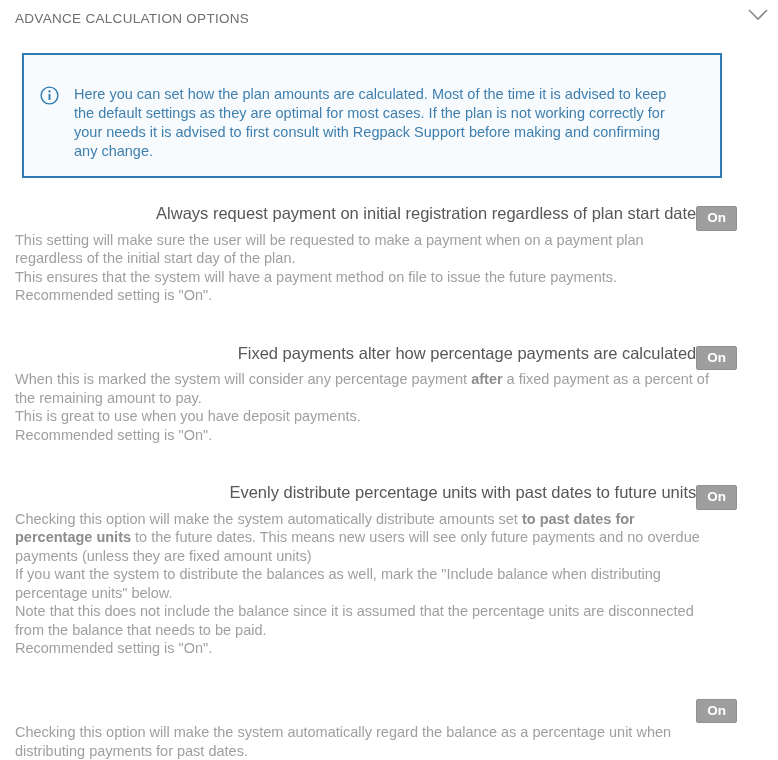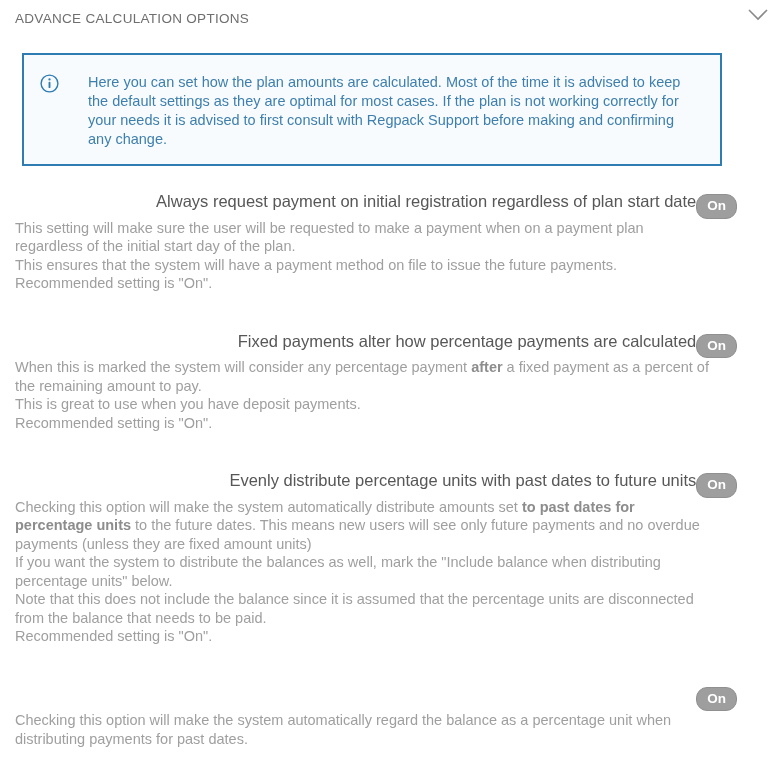--- a/index.html
+++ b/index.html
@@ -32,24 +32,24 @@
     cursor: pointer;
     line-height: 0;
   }
 
   
   .info-box {
     width: 700px;
     margin: 27px 0 0 7px;
     border: 2px solid #2e7cb2;
     background: #f8fbfe;
-    padding: 18px 20px 15px 16px;
+    padding: 30px 20px 15px 16px;
     display: flex;
     align-items: flex-start;
-    gap: 29px;
+    gap: 15px;
   }
   .info-icon { flex: 0 0 auto; margin-top: 1px; line-height: 0; }
   .info-text {
     font-size: 14.5px;
     line-height: 19px;
     color: #3e7fae;
     max-width: 608px;
   }
 
   
@@ -64,21 +64,21 @@
     font-size: 16.5px;
     font-weight: 400;
     color: #575757;
     max-width: 660px;
   }
   .toggle {
     flex: 0 0 auto;
     margin-top: 2px;
     background: #9e9e9e;
     border: 1px solid #909090;
-    border-radius: 11px;
+    border-radius: 2px;
     color: #ffffff;
     font-family: "Liberation Sans", sans-serif;
     font-size: 13.5px;
     font-weight: 600;
     line-height: 1;
     padding: 4px 10px 5px;
     cursor: pointer;
   }
   .setting-desc { max-width: 694px; }
   .setting-desc p {

